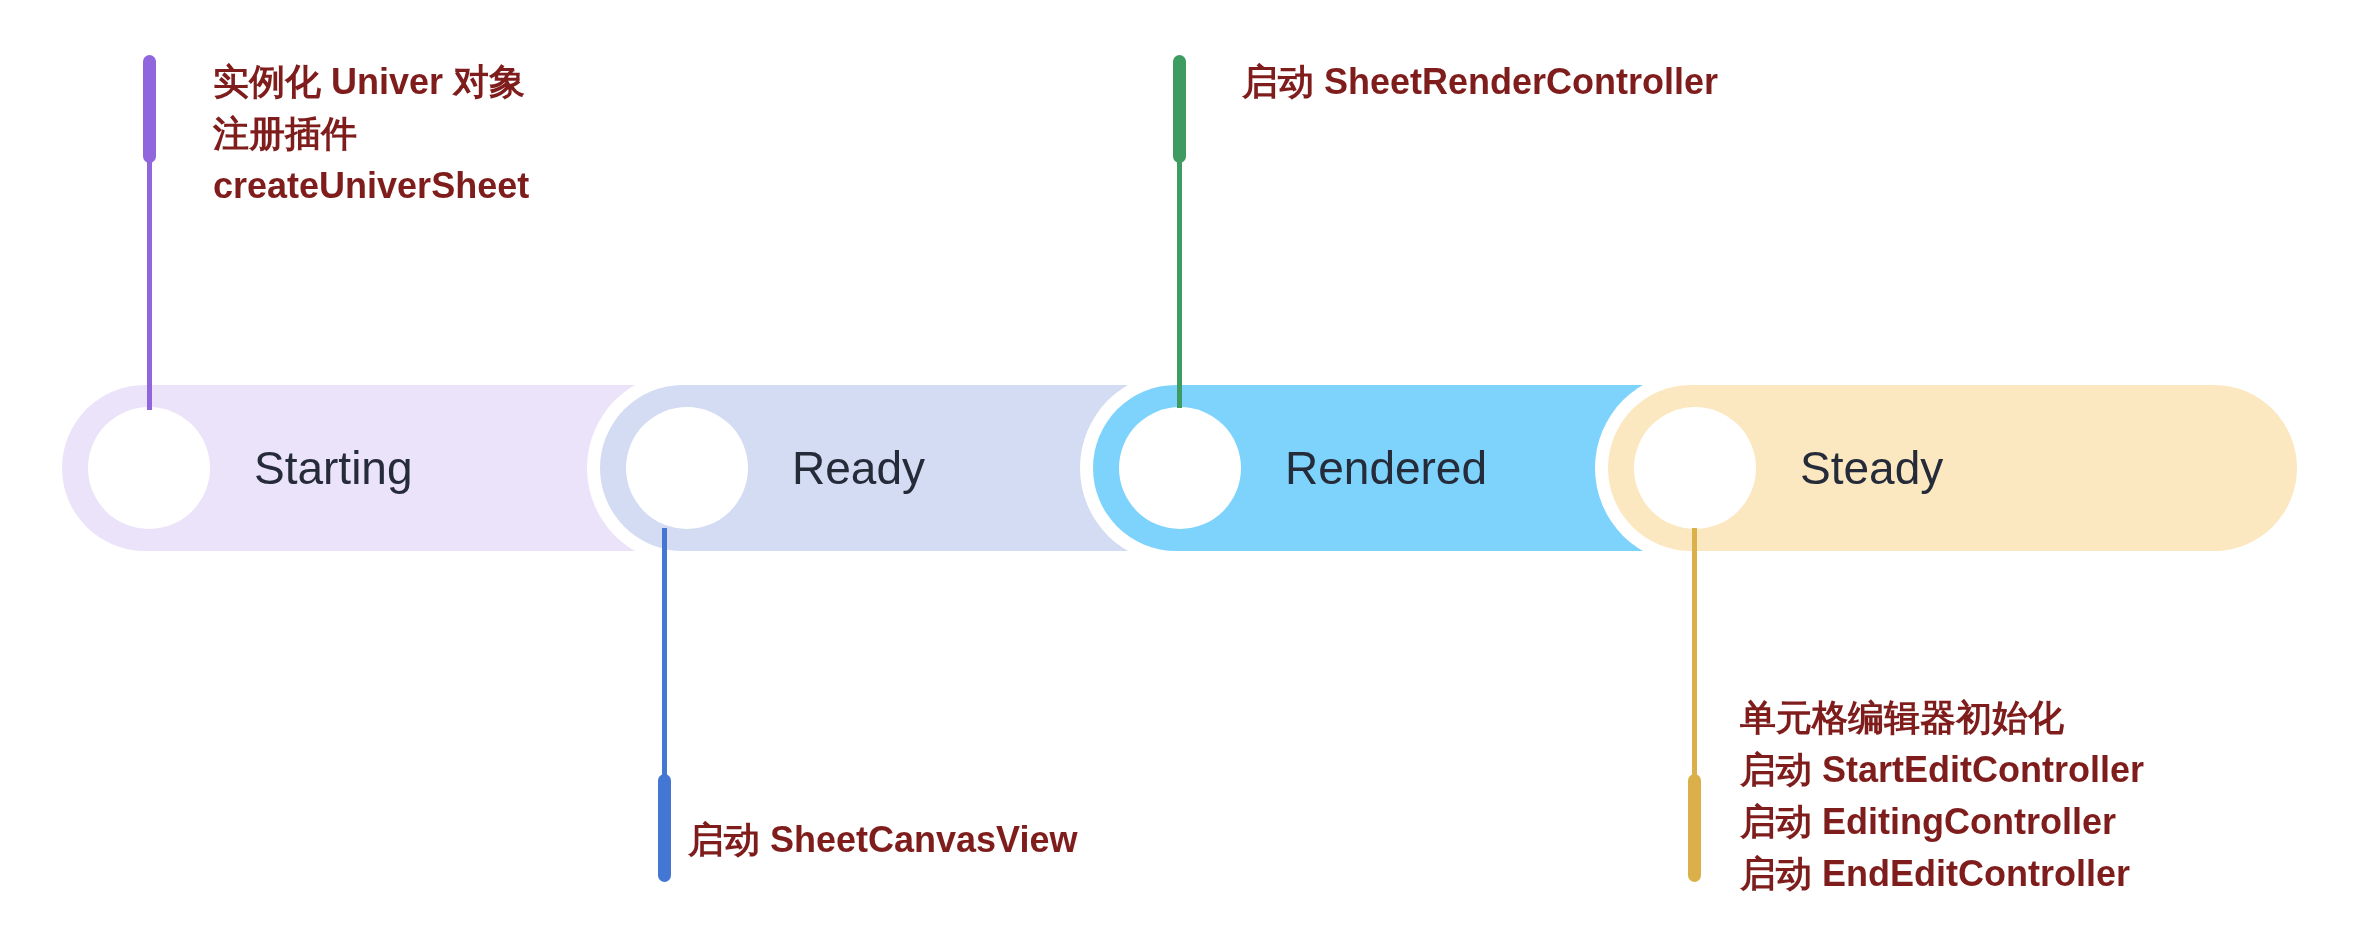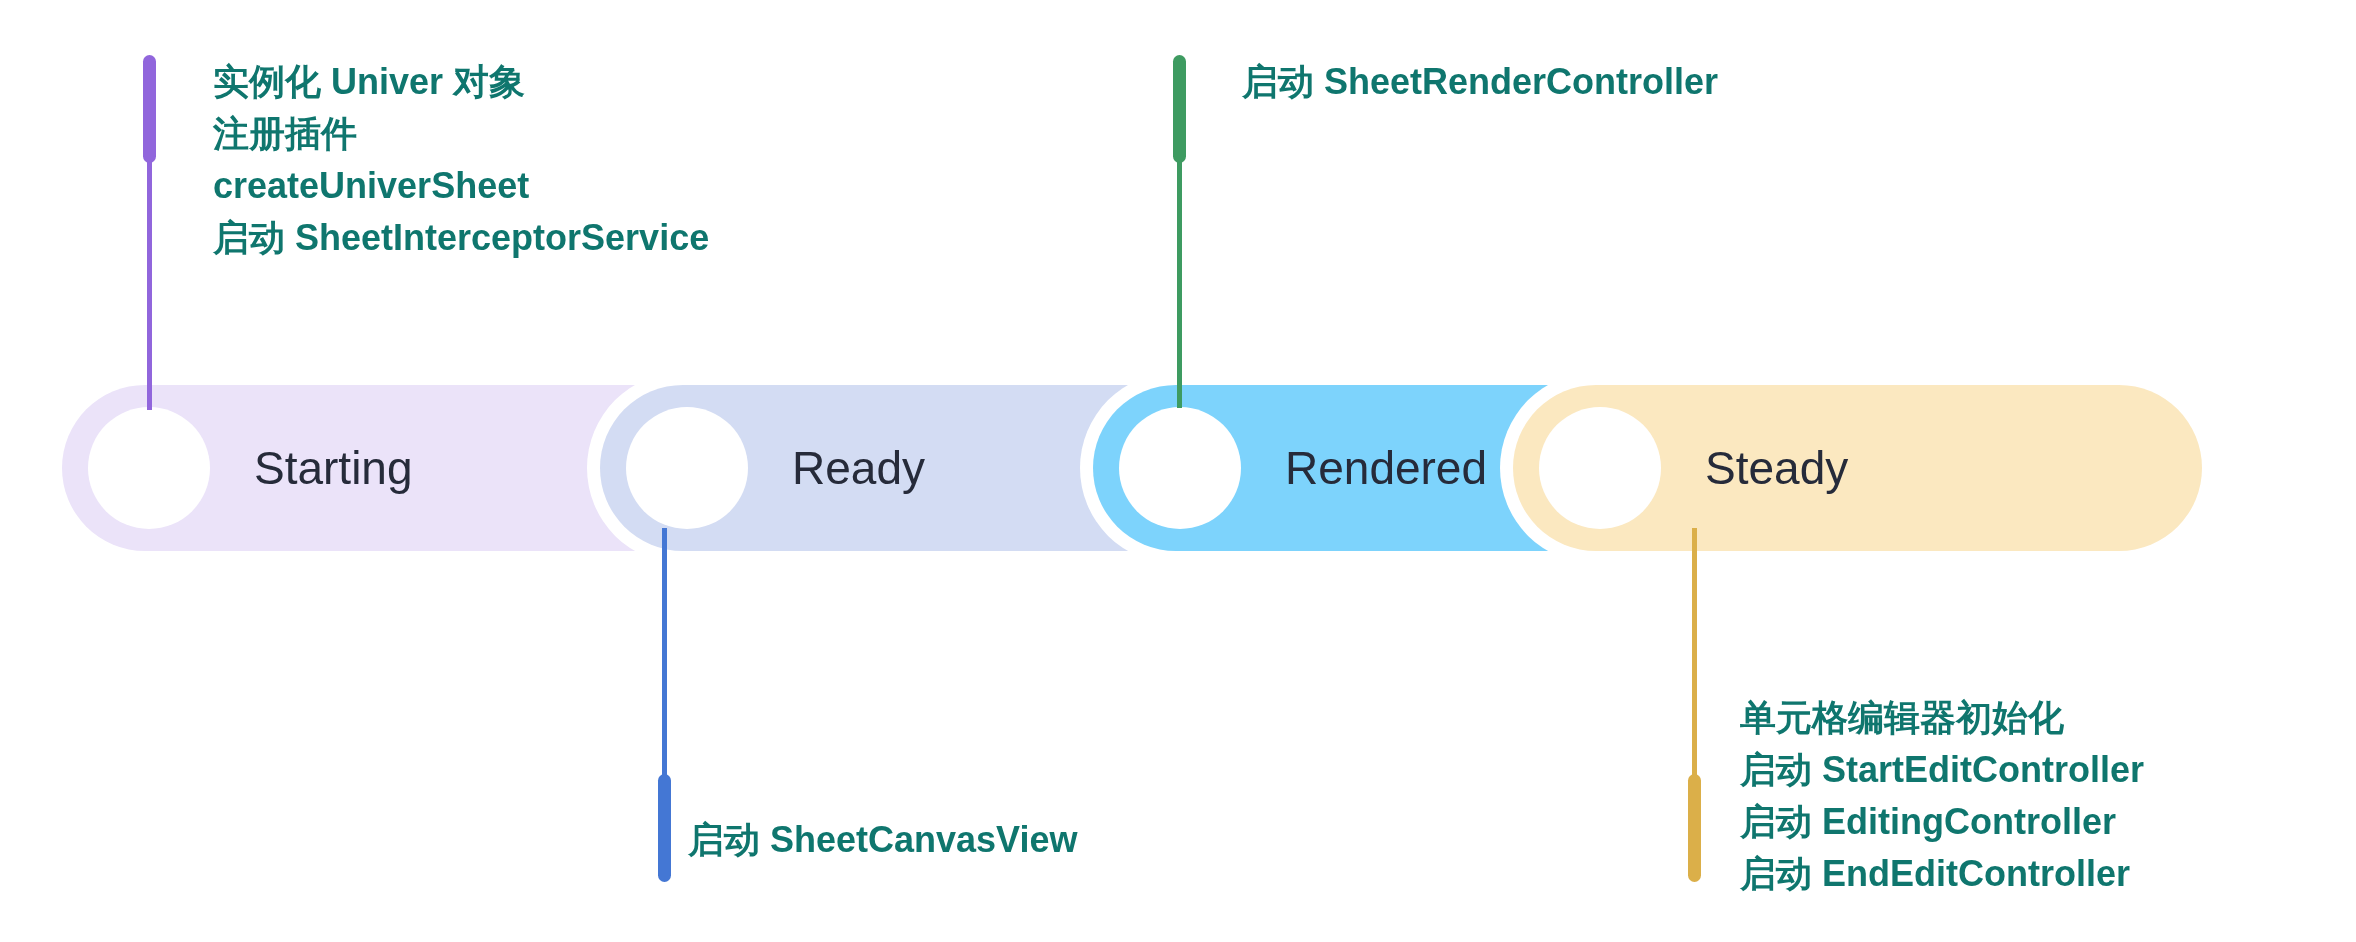--- a/index.html
+++ b/index.html
@@ -29,21 +29,21 @@
     left:192px;top:0;height:166px;
     line-height:166px;
     font-size:46px;
     font-weight:400;
     color:#262b3a;
     white-space:nowrap;
   }
   .s0{left:62px;width:686px;z-index:1;}
   .s1{left:600px;width:685px;z-index:2;}
   .s2{left:1093px;width:685px;z-index:3;}
-  .s3{left:1513px;width:689px;z-index:4;}
+  .s3{left:1608px;width:689px;z-index:4;}
   
   .connector{
     position:absolute;
     width:5px;
     z-index:10;
   }
   .c0{left:147px;top:150px;height:260px;}
   .c1{left:662px;top:528px;height:252px;}
   .c2{left:1177px;top:150px;height:258px;}
   .c3{left:1692px;top:528px;height:254px;}
@@ -57,21 +57,21 @@
   .m0{left:143px;top:55px;}
   .m1{left:658px;top:774px;}
   .m2{left:1173px;top:55px;}
   .m3{left:1688px;top:774px;}
   
   .note{
     position:absolute;
     z-index:12;
     font-size:36px;
     font-weight:700;
-    color:#0f766e;
+    color:#7f1d1d;
     white-space:nowrap;
   }
   .note .note-line{
     height:52px;line-height:52px;
   }
   .n0{left:213px;top:56px;}
   .n1{left:688px;top:814px;}
   .n2{left:1242px;top:56px;}
   .n3{left:1740px;top:692px;}
 </style>
@@ -107,21 +107,20 @@
 
   <div class="marker m0" style="background-color: rgb(145, 102, 220);"></div>
   <div class="marker m1" style="background-color: rgb(68, 119, 212);"></div>
   <div class="marker m2" style="background-color: rgb(62, 155, 97);"></div>
   <div class="marker m3" style="background-color: rgb(219, 175, 73);"></div>
 
   <div class="note n0">
     <div class="note-line">实例化 Univer 对象</div>
     <div class="note-line">注册插件</div>
     <div class="note-line">createUniverSheet</div>
-    <div class="note-line">启动 SheetInterceptorService</div>
   </div>
 
   <div class="note n1">
     <div class="note-line">启动 SheetCanvasView</div>
   </div>
 
   <div class="note n2">
     <div class="note-line">启动 SheetRenderController</div>
   </div>
 

